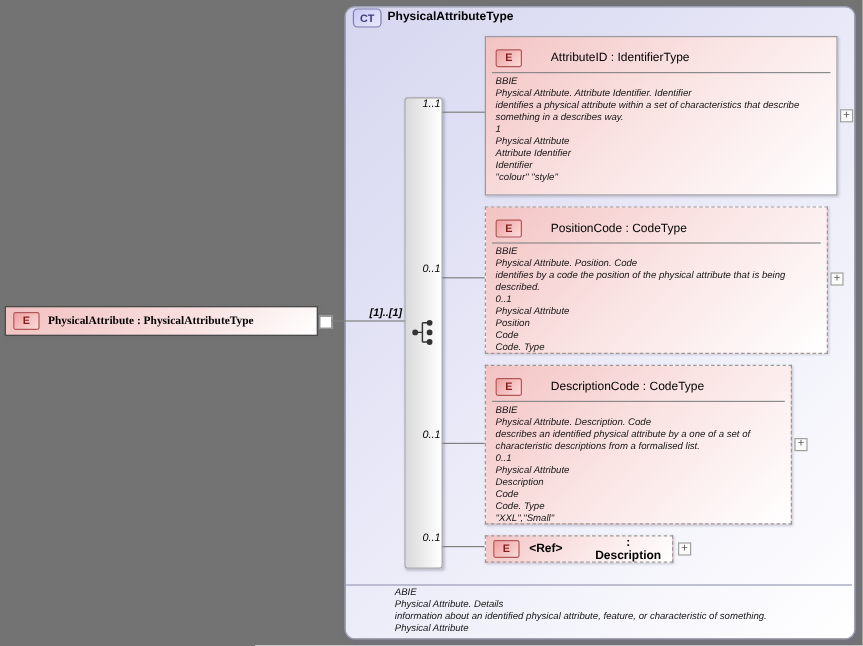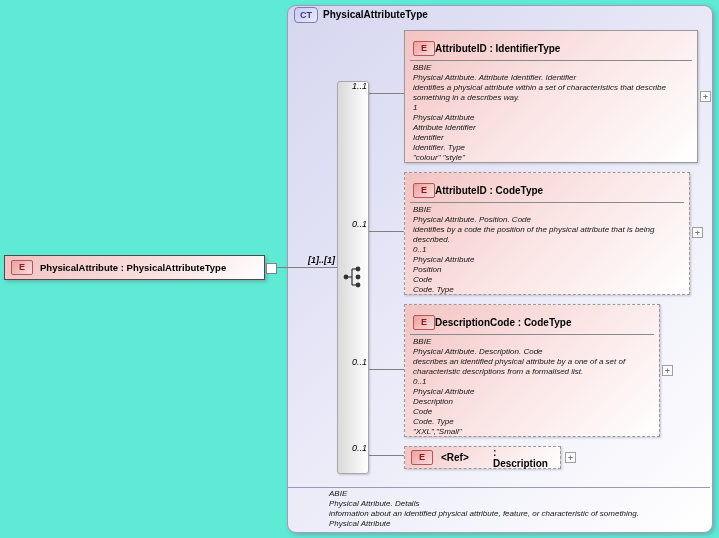--- a/index.html
+++ b/index.html
@@ -1,37 +1,37 @@
 <!DOCTYPE html>
 <html><head>
 <meta charset="utf-8">
 <style>
   html,body{margin:0;padding:0;background:#ffffff;}
-  .canvas{position:relative;width:719px;height:538px;background:#5eead4;
+  .canvas{position:relative;width:719px;height:538px;background:#737373;
           font-family:"Liberation Sans",sans-serif;overflow:hidden;}
 
   
   .ct-container{position:absolute;left:287px;top:5px;width:424px;height:526px;
     border:1px solid #9e9eb6;border-radius:9px;
     background:linear-gradient(135deg,#d6d6f0 0%,#e6e6f7 40%,#ffffff 100%);
     box-shadow:2px 2px 4px rgba(110,110,140,.45);}
   .ct-badge{position:absolute;left:294px;top:7px;width:22px;height:14px;
     border:1px solid #7d7db0;border-radius:4px;
     background:linear-gradient(135deg,#c9c9f5,#eaeafc);
     color:#3a3a7a;font-size:9px;font-weight:bold;text-align:center;line-height:14px;}
   .ct-title{position:absolute;left:323px;top:7px;font-size:10px;font-weight:bold;
     color:#000;line-height:15px;white-space:nowrap;}
 
   
   .root-box{position:absolute;left:4px;top:255px;width:261px;height:25px;
     border:1px solid #4a4a4a;
     background:linear-gradient(135deg,#f2c0c0 0%,#f9dede 55%,#ffffff 100%);
     box-shadow:2px 2px 3px rgba(110,110,120,.4);
     display:flex;align-items:center;padding:0 0 0 6px;box-sizing:border-box;}
-  .root-title{font-size:9.5px;font-weight:bold;color:#000;margin-left:7px;white-space:nowrap;}
+  .root-title{font-size:9.5px;font-weight:bold;color:#000;margin-left:7px;white-space:nowrap;font-family:Liberation Serif, serif;}
 
   .e-badge{width:20px;height:13px;flex:0 0 20px;border:1px solid #b25757;border-radius:2px;
     background:linear-gradient(135deg,#efa0a0,#fadcdc);
     color:#8b1a1a;font-size:9px;font-weight:bold;text-align:center;line-height:13px;}
 
   
   .hline{position:absolute;height:1px;background:#808080;}
   .conn-square{position:absolute;left:266px;top:263px;width:9px;height:9px;
     background:#ffffff;border:1px solid #808080;}
   .occ-label{position:absolute;left:277px;top:255px;width:58px;text-align:right;
@@ -43,23 +43,23 @@
     background:linear-gradient(to right,#d9d9d9,#ffffff);
     box-shadow:1px 1px 2px rgba(110,110,140,.35);}
   .seq-icon{position:absolute;left:342px;top:265px;}
 
   
   .child-box{position:absolute;border:1px solid #9a9a9a;box-sizing:border-box;
     background:linear-gradient(135deg,#f3c3c3 0%,#fae2e2 45%,#ffffff 100%);
     box-shadow:1px 1px 2px rgba(128,128,150,.4);}
   .dashed{border-style:dashed;}
   .box-header{display:flex;align-items:center;height:24px;padding:5px 8px 0;box-sizing:content-box;}
-  .box-title{font-size:10px;font-weight:bold;color:#000;margin-left:0;white-space:nowrap;}
+  .box-title{font-size:10px;font-weight:normal;color:#000;margin-left:24px;white-space:nowrap;}
   .ref-name{font-size:10px;font-weight:bold;color:#000;margin-left:8px;display:inline-block;width:52px;}
-  .ref-type{font-size:10px;font-weight:bold;color:#000;}
+  .ref-type{font-size:10px;font-weight:bold;color:#000;text-align:center;}
   .header-sep{height:1px;background:#8a8a8a;margin:0 5px;}
   .doc{padding:2px 8px 0;font-size:8px;font-style:italic;line-height:10px;color:#141414;}
   .doc div{min-height:10px;}
 
   .plus{position:absolute;width:9px;height:9px;border:1px solid #a0a0a0;background:#fafafa;
     color:#606060;font-size:9px;line-height:8px;text-align:center;
     font-family:"DejaVu Sans Mono",monospace;cursor:pointer;}
 
   
   .footer-sep{position:absolute;left:288px;top:487px;width:422px;height:1px;background:#9a9ab8;}
@@ -113,30 +113,29 @@
     </div>
     <div class="header-sep"></div>
     <div class="doc">
       <div>BBIE</div>
       <div>Physical Attribute. Attribute Identifier. Identifier</div>
       <div>identifies a physical attribute within a set of characteristics that describe something in a describes way.</div>
       <div>1</div>
       <div>Physical Attribute</div>
       <div>Attribute Identifier</div>
       <div>Identifier</div>
-      <div>Identifier. Type</div>
       <div>"colour" "style"</div>
     </div>
   </div>
   <div class="plus" style="left:700px;top:91px;">+</div>
 
   <div class="child-box dashed" style="left:404px;top:172px;width:286px;height:123px;">
     <div class="box-header">
       <span class="e-badge">E</span>
-      <span class="box-title">AttributeID : CodeType</span>
+      <span class="box-title">PositionCode : CodeType</span>
     </div>
     <div class="header-sep"></div>
     <div class="doc">
       <div>BBIE</div>
       <div>Physical Attribute. Position. Code</div>
       <div>identifies by a code the position of the physical attribute that is being described.</div>
       <div>0..1</div>
       <div>Physical Attribute</div>
       <div>Position</div>
       <div>Code</div>

